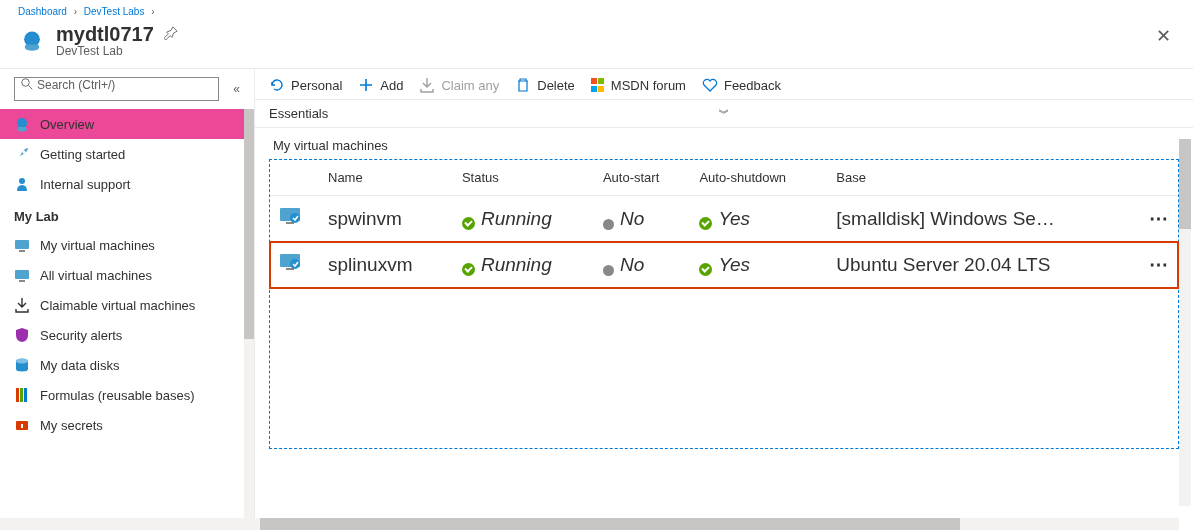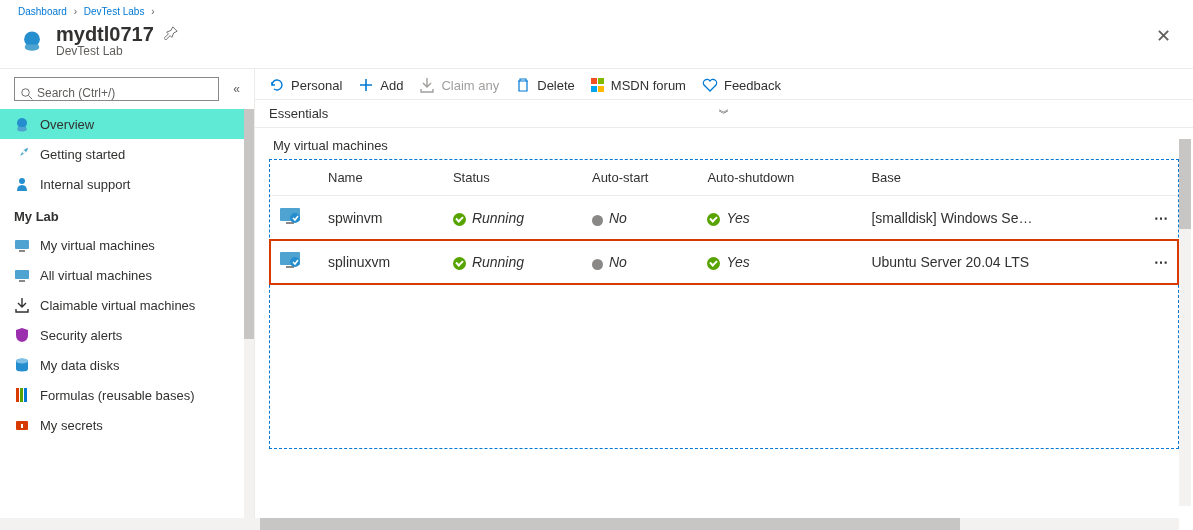--- a/index.html
+++ b/index.html
@@ -49,39 +49,39 @@
       display: flex; flex-direction: column;
       position: relative;
     }
     .search-row {
       display: flex; align-items: center;
       padding: 8px 8px 8px 14px;
       gap: 8px;
     }
     .search-box {
       flex: 1;
-      display: flex; align-items: flex-end;
+      display: flex; align-items: flex-start;
       border: 1px solid #8a8886;
       height: 24px;
       padding: 0 6px;
       color: #605e5c;
       font-size: 12px;
     }
     .search-box svg { margin-right: 4px; flex-shrink: 0; }
     .collapse-btn { color: #605e5c; cursor: pointer; font-size: 12px; padding: 2px 6px; }
     .nav-list { overflow-y: auto; flex: 1; }
     .nav-item {
       display: flex; align-items: center;
       padding: 7px 14px;
       gap: 10px;
       cursor: pointer;
       color: #323130;
       font-size: 13px;
     }
-    .nav-item.active { background: #5eead4; }
+    .nav-item.active { background: #ec4899; }
     .nav-item .nav-icon { width: 16px; height: 16px; display:flex; align-items:center; justify-content:center; }
     .nav-section {
       padding: 10px 14px 6px;
       font-size: 13px;
       font-weight: 600;
       color: #323130;
     }
     .main {
       flex: 1;
       display: flex; flex-direction: column;
@@ -130,21 +130,21 @@
       text-align: left;
       font-weight: 400;
       font-size: 13px;
       color: #323130;
       padding: 10px 8px;
       border-bottom: 1px solid #edebe9;
     }
     .vm-table th.icon-col { width: 50px; }
     .vm-table td {
       padding: 8px 8px;
-      font-size: 14px;
+      font-size: 19px;
       color: #323130;
       border-bottom: 1px solid #f3f2f1;
     }
     .vm-row-highlight td { position: relative; }
     .vm-row-highlight { outline: 2px solid #d83b01; outline-offset: -1px; margin-left: 32px; }
     .status-cell { display: flex; align-items: flex-end; gap: 6px; font-style: italic; }
     .dot-green { width: 13px; height: 13px; border-radius: 50%; background: #57a300; display:flex;align-items:center;justify-content:center; }
     .dot-green::after{content:"";width:5px;height:3px;border-left:2px solid #fff;border-bottom:2px solid #fff;transform:rotate(-45deg);margin-top:-2px;}
     .dot-gray { width: 11px; height: 11px; border-radius: 50%; background: #8a8886; }
     .ellipsis-cell { text-align: right; color: #605e5c; font-weight: bold; letter-spacing: 2px; cursor: pointer; width: 30px;}

